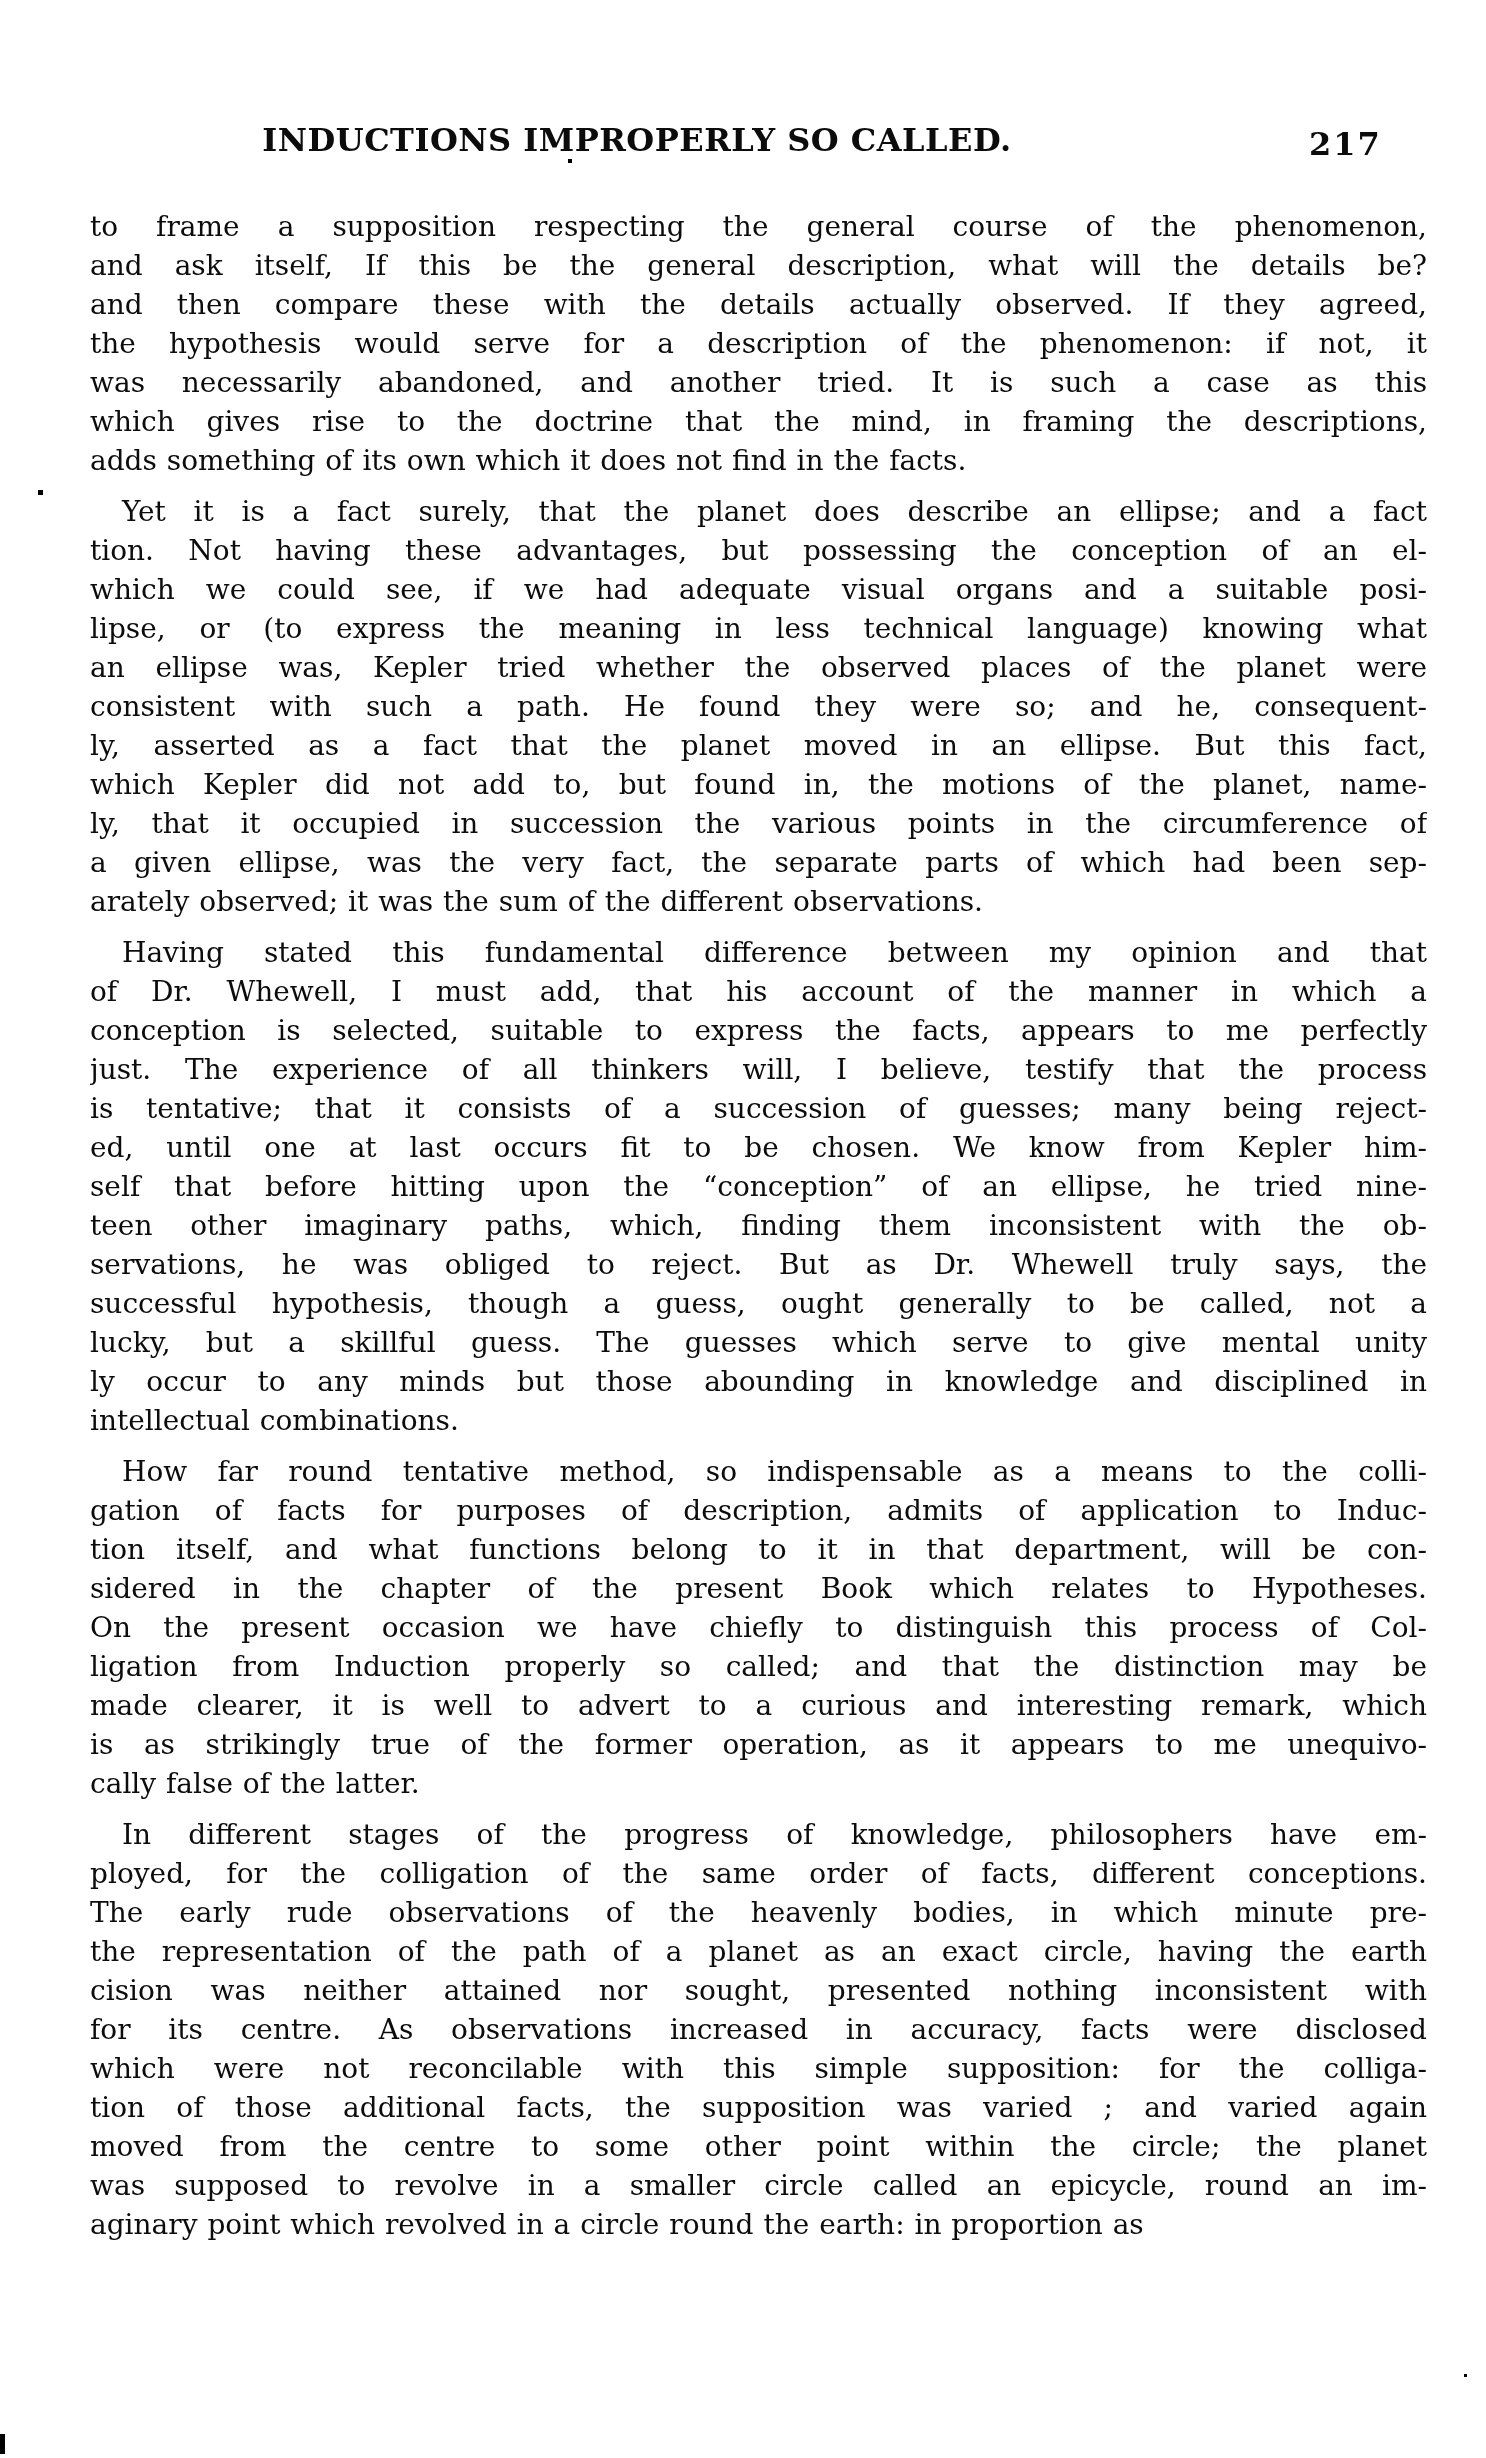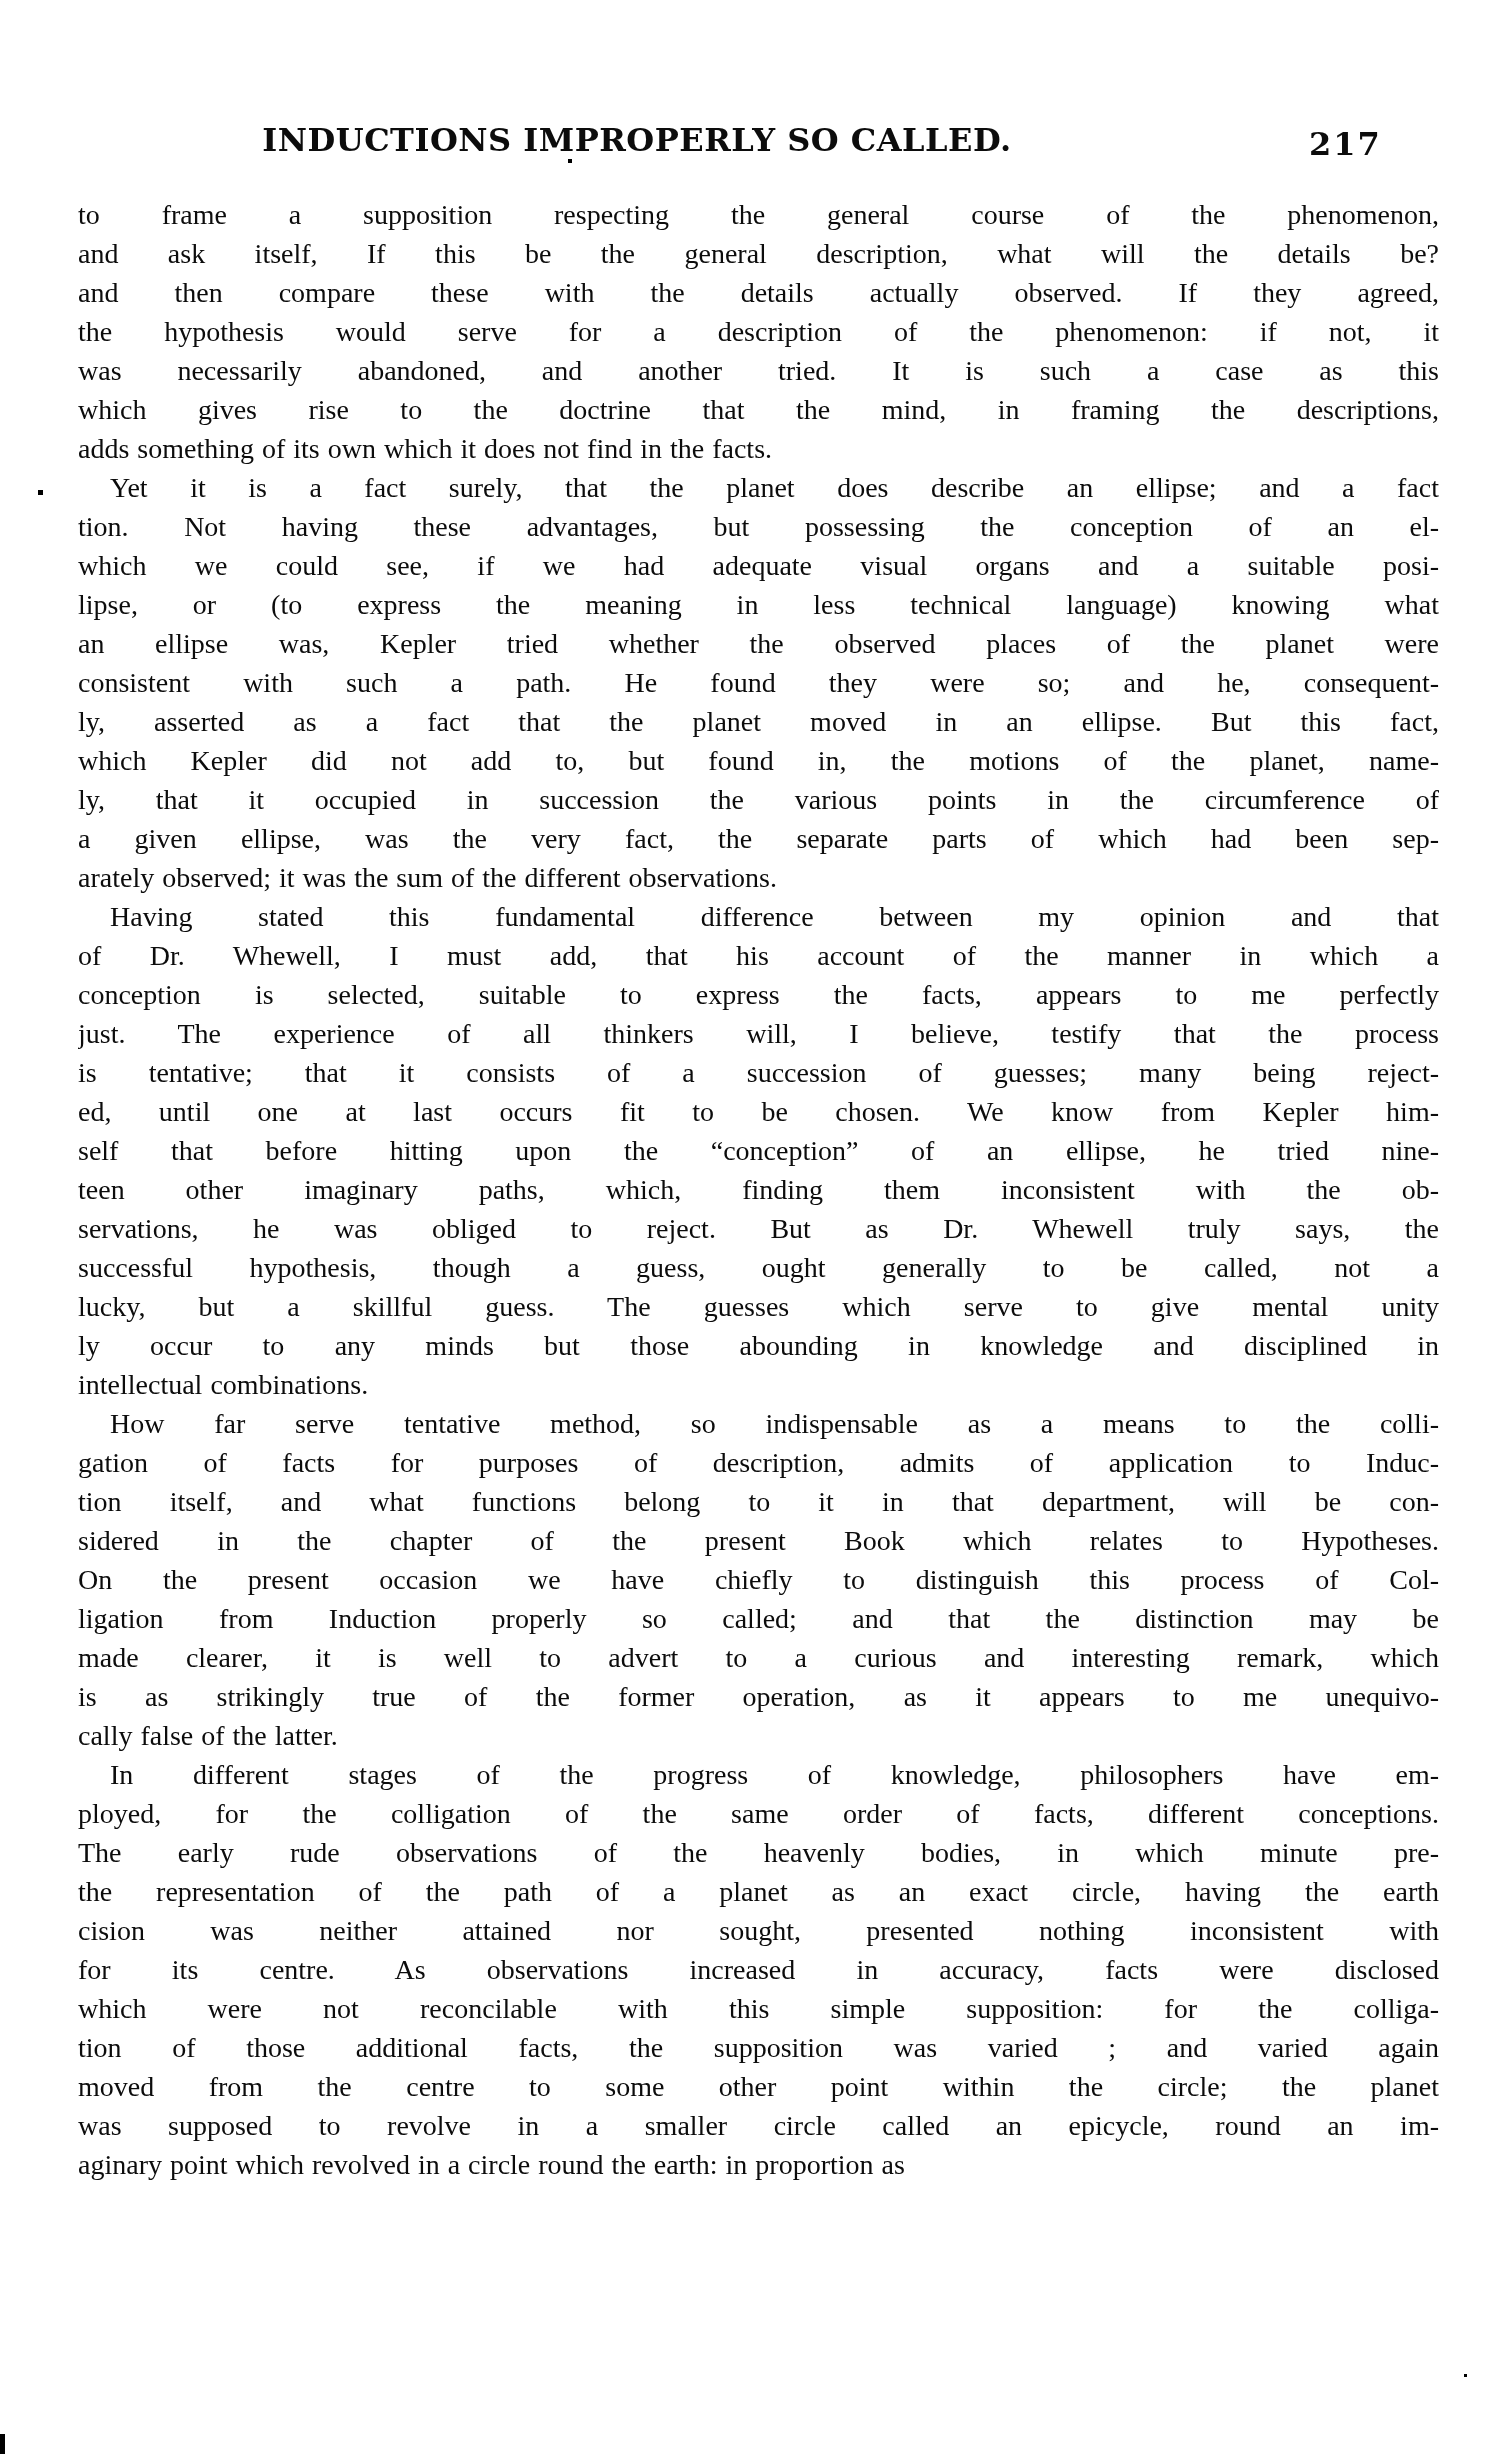--- a/index.html
+++ b/index.html
@@ -29,21 +29,21 @@
     font-size: 32px;
     font-weight: 700;
     letter-spacing: 2px;
   }
   .text-block {
     position: absolute;
     top: 195px;
     left: 78px;
     width: 1361px;
   }
-  .para { margin: 0; padding: 0; font-family: Liberation Serif, serif; }
+  .para { margin: 12px; padding: 0; }
   .line {
     font-size: 28px;
     line-height: 39px;
     height: 39px;
     overflow: hidden;
     text-align: justify;
     text-align-last: justify;
     word-spacing: 1px;
   }
   .line.last {
@@ -95,21 +95,21 @@
       <div class="line">ed, until one at last occurs fit to be chosen. We know from Kepler him-</div>
       <div class="line">self that before hitting upon the “conception” of an ellipse, he tried nine-</div>
       <div class="line">teen other imaginary paths, which, finding them inconsistent with the ob-</div>
       <div class="line">servations, he was obliged to reject. But as Dr. Whewell truly says, the</div>
       <div class="line">successful hypothesis, though a guess, ought generally to be called, not a</div>
       <div class="line">lucky, but a skillful guess. The guesses which serve to give mental unity</div>
       <div class="line">ly occur to any minds but those abounding in knowledge and disciplined in</div>
       <div class="line last">intellectual combinations.</div>
     </div>
     <div class="para">
-      <div class="line indent">How far serve tentative method, so indispensable as a means to the colli-</div>
+      <div class="line indent">How far round tentative method, so indispensable as a means to the colli-</div>
       <div class="line">gation of facts for purposes of description, admits of application to Induc-</div>
       <div class="line">tion itself, and what functions belong to it in that department, will be con-</div>
       <div class="line">sidered in the chapter of the present Book which relates to Hypotheses.</div>
       <div class="line">On the present occasion we have chiefly to distinguish this process of Col-</div>
       <div class="line">ligation from Induction properly so called; and that the distinction may be</div>
       <div class="line">made clearer, it is well to advert to a curious and interesting remark, which</div>
       <div class="line">is as strikingly true of the former operation, as it appears to me unequivo-</div>
       <div class="line last">cally false of the latter.</div>
     </div>
     <div class="para">

